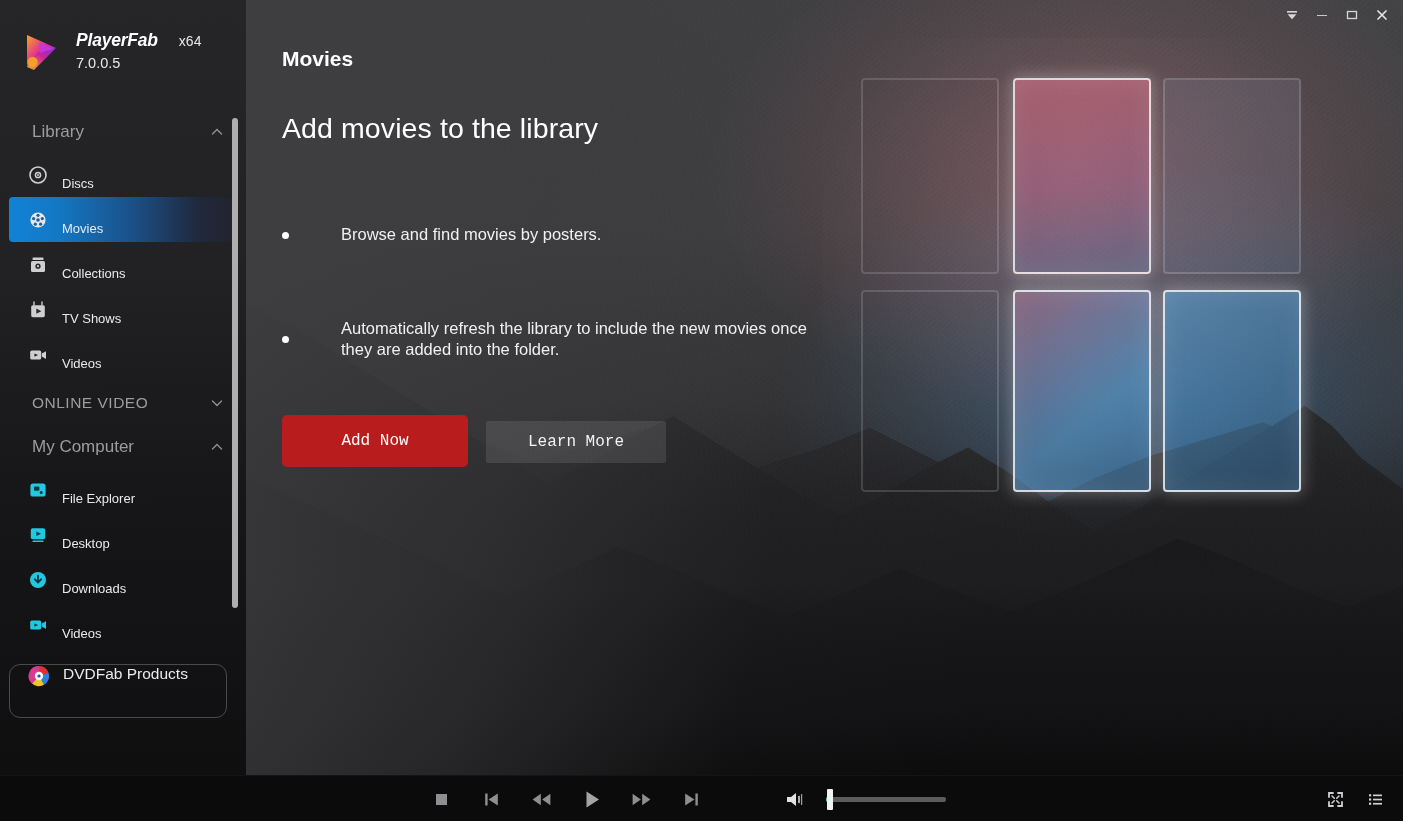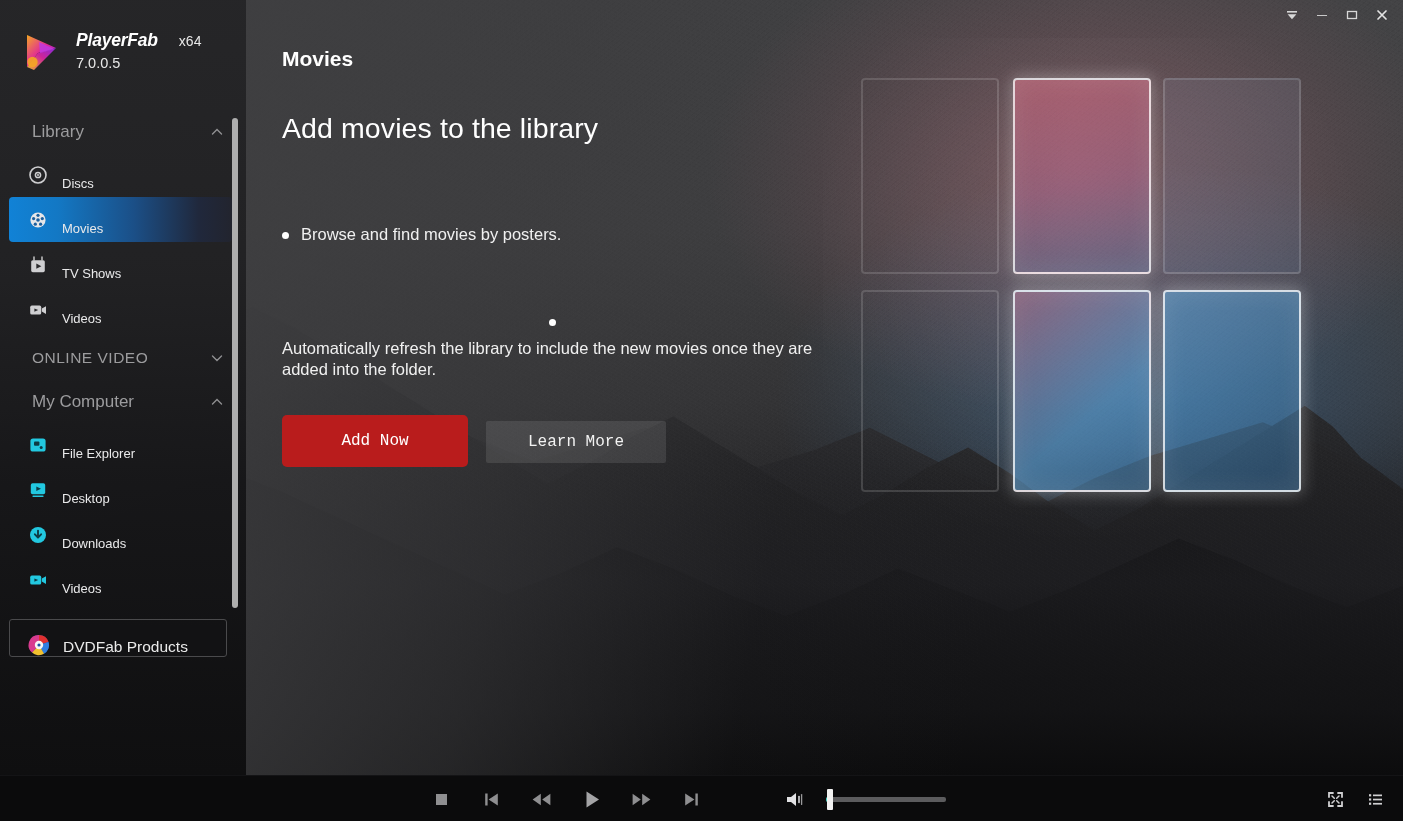--- a/index.html
+++ b/index.html
@@ -174,24 +174,24 @@
     border-radius: 4px;
     cursor: pointer;
   }
   .nav-item.active {
     background: linear-gradient(90deg, #1182d6 0%, #1378c4 22%, #1b4f87 56%, #20283c 85%, #22242e 100%);
   }
   .nav-icon { width: 20px; height: 20px; flex: 0 0 20px; display: block; }
   .nav-label { font-size: 13px; color: #e9e9ea; margin-top: 18px; }
   #dvdfab-btn {
     position: relative; z-index: 2;
-    display: flex; align-items: flex-end; gap: 13px;
-    height: 38px; margin: 17px 19px 0 9px;
+    display: flex; align-items: flex-start; gap: 13px;
+    height: 54px; margin: 17px 19px 0 9px;
     padding-left: 18px;
-    border: 1px solid #4a4a4c; border-radius: 3px;
+    border: 1px solid #4a4a4c; border-radius: 11px;
     background: rgba(18,18,20,0.55);
     cursor: pointer;
   }
   #dvdfab-label { font-size: 15.5px; color: #eaeaea; }
 
   
   #sb-track {
     position: absolute; right: 8px; top: 112px; width: 6px; height: 560px;
     z-index: 3;
   }
@@ -215,28 +215,28 @@
     position: absolute; left: 36px; top: 112px;
     font-size: 28.5px; font-weight: normal; color: #ffffff;
     letter-spacing: 0.1px;
   }
   .bullet-row {
     position: absolute; left: 36px;
     display: flex; align-items: flex-start; gap: 12px;
     max-width: 540px;
   }
   #bullet-0 { top: 224px; align-items: center; }
-  #bullet-1 { top: 318px; align-items: center; flex-direction: column; }
+  #bullet-1 { top: 318px; align-items: center; }
   .bullet-dot {
     width: 7px; height: 7px; flex: 0 0 7px;
     background: #ffffff; border-radius: 50%;
     margin-top: 1px;
   }
   .bullet-text {
-    font-size: 16.5px; color: #f0f0f0; line-height: 1.28;
+    font-size: 16.5px; color: #f0f0f0; line-height: 1.28; margin-left: 40px;
   }
   #buttons {
     position: absolute; left: 36px; top: 415px;
     display: flex; align-items: flex-start; gap: 18px;
   }
   #add-now-btn {
     width: 186px; height: 52px;
     background: #b91c1c; border: none; border-radius: 5px;
     color: #ffffff; font-size: 16px;
     font-family: "Liberation Mono", monospace;
@@ -410,20 +410,29 @@
           <circle cx="10" cy="10" r="1.8" fill="#1b5f9e"></circle>
           <circle cx="10" cy="5.3" r="1.6" fill="#1b5f9e"></circle>
           <circle cx="14.3" cy="8.6" r="1.6" fill="#1b5f9e"></circle>
           <circle cx="12.6" cy="14.2" r="1.6" fill="#1b5f9e"></circle>
           <circle cx="7.3" cy="14.2" r="1.6" fill="#1b5f9e"></circle>
           <circle cx="5.6" cy="8.6" r="1.6" fill="#1b5f9e"></circle>
         </svg>
         <span class="nav-label">Movies</span>
       </div>
 
+      <div class="nav-item">
+        <svg class="nav-icon" viewBox="0 0 20 20">
+          <rect x="4.5" y="2.6" width="11" height="2.4" rx="0.8" fill="#cfcfd1"></rect>
+          <rect x="3" y="6" width="14" height="11" rx="1.6" fill="#cfcfd1"></rect>
+          <circle cx="10" cy="11.2" r="2.6" fill="#2b2b2d"></circle>
+          <circle cx="10" cy="11.2" r="1.1" fill="#cfcfd1"></circle>
+        </svg>
+        <span class="nav-label">Collections</span>
+      </div>
 
       <div class="nav-item">
         <svg class="nav-icon" viewBox="0 0 20 20">
           <path d="M6 2 L6 5 M14 2 L14 5" stroke="#cfcfd1" stroke-width="1.4" stroke-linecap="round"></path>
           <rect x="3.2" y="5.2" width="13.6" height="12" rx="1.6" fill="#cfcfd1"></rect>
           <path d="M8.3 8.6 L13.4 11.2 L8.3 13.8 Z" fill="#2b2b2d"></path>
         </svg>
         <span class="nav-label">TV Shows</span>
       </div>
 

